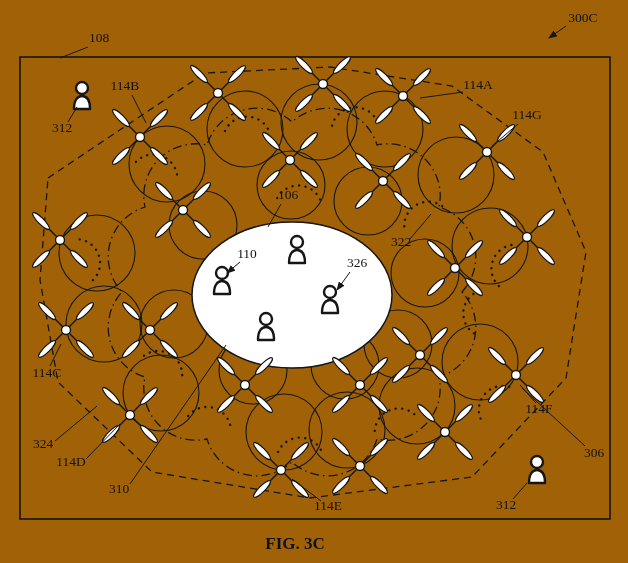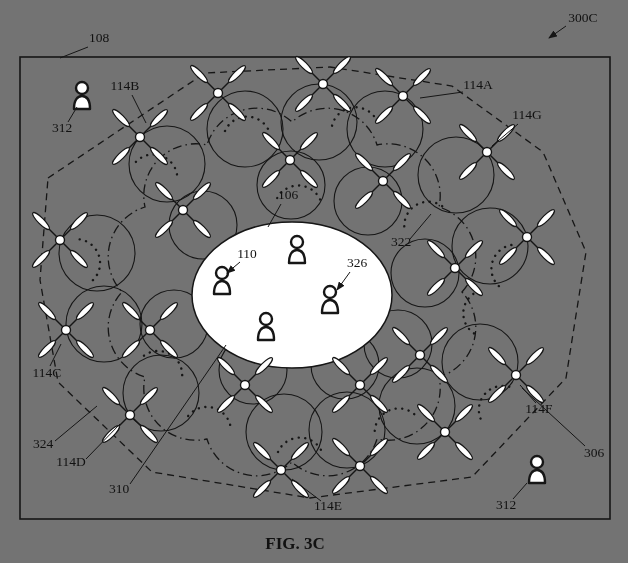--- a/index.html
+++ b/index.html
@@ -1,20 +1,20 @@
 <!DOCTYPE html>
 <html><head>
 <meta charset="utf-8">
 <style>
   html, body { margin: 0; padding: 0; background: #ffffff; }
   .stage {
     position: relative;
     width: 628px;
     height: 563px;
-    background: #737373;
+    background: #a16207;
     font-family: "Liberation Serif", serif;
     overflow: hidden;
   }
   svg { display: block; }
   .ink     { stroke: #161616; fill: none; }
   .frame   { stroke-width: 1.6; }
   .dashed  { stroke-width: 1.3; stroke-dasharray: 7 5; }
   .dashdot { stroke-width: 1.3; stroke-dasharray: 9 4 1.5 4; }
   .cov     { stroke-width: 1.1; }
   .zone    { stroke-width: 1.5; fill: #ffffff; }

